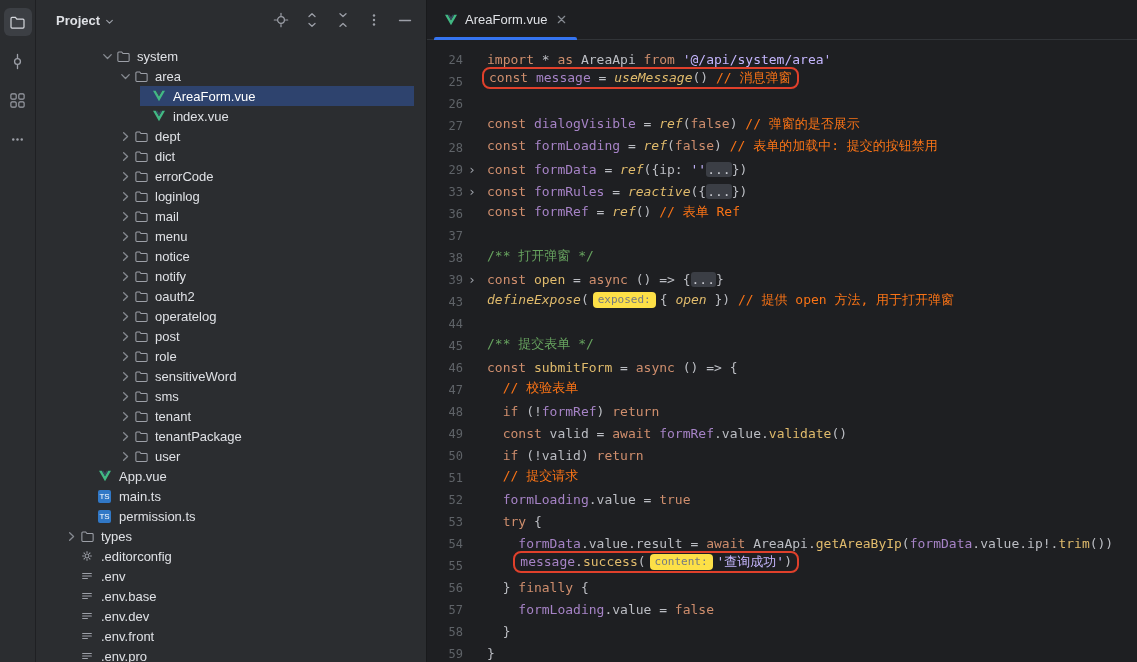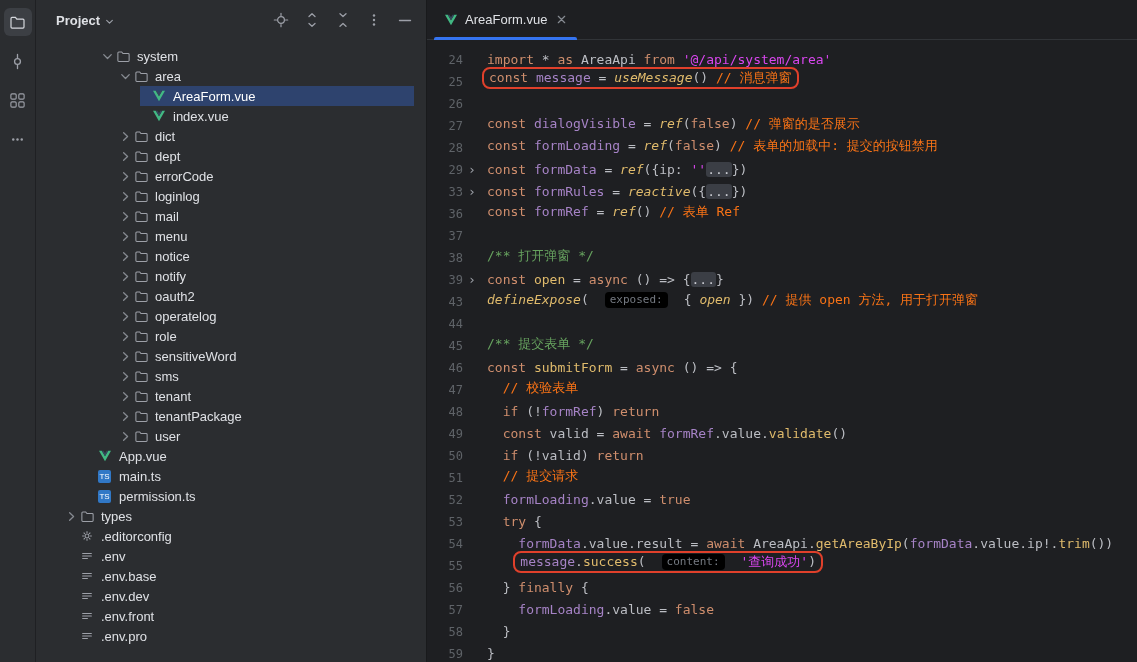--- a/index.html
+++ b/index.html
@@ -43,28 +43,28 @@
   .tab-close{display:inline-flex;margin-left:2px;cursor:pointer;}
 
   .code{flex:1;padding-top:5px;font-family:"DejaVu Sans Mono",monospace;font-size:13px;overflow:hidden;}
   .code-line{height:22px;display:flex;align-items:flex-end;}
   .gutter{flex:none;width:56px;display:flex;align-items:center;}
   .lnum{display:inline-block;width:36px;text-align:right;color:#5f6368;font-size:12px;}
   .fmark{display:inline-block;width:18px;text-align:center;color:#9da0a8;font-size:13px;}
   .line-text{white-space:pre;color:#bcbec4;padding-left:4px;}
   .tok.kw{color:#cf8e6d;}
   .tok.d{color:#bcbec4;}
-  .tok.str{color:#d946ef;}
+  .tok.str{color:#c4b5fd;}
   .tok.cm{color:#f97316;}
   .tok.doc{color:#67a35f;}
   .tok.pv{color:#a683c6;}
   .tok.fn{color:#e0bb6c;}
   .tok.fni{color:#e0bb6c;font-style:italic;}
   .tok.fold{color:#c8cad0;background:#3b3e45;border-radius:3px;padding:0 1px;}
-  .tok.hint{display:inline-block;background:#000000;color:#757a82;border-radius:4px;padding:0 5px;margin:0 16px;font-size:11px;line-height:16px;vertical-align:1px;}
+  .tok.hint{display:inline-block;background:#fde047;color:#757a82;border-radius:4px;padding:0 5px;margin:0 4px;font-size:11px;line-height:16px;vertical-align:1px;}
   .red-box{display:inline-block;border:2px solid #e0402b;border-radius:8px;padding:0 5px;margin-left:-5px;}
 </style>
 </head>
 <body>
 
 <div class="app">
   <div class="strip">
       <div class="strip-btn active">
         <svg width="17" height="17" viewBox="0 0 17 17" fill="none">
           <path d="M2 4.4c0-.6.45-1 1-1h3.4l1.4 1.8H14c.55 0 1 .45 1 1v6.9c0 .55-.45 1-1 1H3c-.55 0-1-.45-1-1V4.4z" stroke="#9da0a8" stroke-width="1.2"></path>
@@ -188,48 +188,48 @@
           <span class="chev">
             <svg width="15" height="15" viewBox="0 0 16 16" fill="none">
               <path d="M6 4l4.2 4L6 12" stroke="#868a91" stroke-width="1.4" stroke-linecap="round" stroke-linejoin="round"></path>
             </svg>
           </span>
           <span class="ficon">
             <svg width="15" height="15" viewBox="0 0 16 16" fill="none">
               <path d="M2 4.2c0-.55.45-1 1-1h3.1l1.3 1.7H13c.55 0 1 .45 1 1v6.4c0 .55-.45 1-1 1H3c-.55 0-1-.45-1-1V4.2z" stroke="#9da0a8" stroke-width="1.1"></path>
             </svg>
           </span>
+          <span class="tlabel">dept</span>
+        </div>
+        <div class="tree-row">
+          <span class="indent" style="width:80px"></span>
+          <span class="chev">
+            <svg width="15" height="15" viewBox="0 0 16 16" fill="none">
+              <path d="M6 4l4.2 4L6 12" stroke="#868a91" stroke-width="1.4" stroke-linecap="round" stroke-linejoin="round"></path>
+            </svg>
+          </span>
+          <span class="ficon">
+            <svg width="15" height="15" viewBox="0 0 16 16" fill="none">
+              <path d="M2 4.2c0-.55.45-1 1-1h3.1l1.3 1.7H13c.55 0 1 .45 1 1v6.4c0 .55-.45 1-1 1H3c-.55 0-1-.45-1-1V4.2z" stroke="#9da0a8" stroke-width="1.1"></path>
+            </svg>
+          </span>
           <span class="tlabel">dict</span>
         </div>
         <div class="tree-row">
           <span class="indent" style="width:80px"></span>
           <span class="chev">
             <svg width="15" height="15" viewBox="0 0 16 16" fill="none">
               <path d="M6 4l4.2 4L6 12" stroke="#868a91" stroke-width="1.4" stroke-linecap="round" stroke-linejoin="round"></path>
             </svg>
           </span>
           <span class="ficon">
             <svg width="15" height="15" viewBox="0 0 16 16" fill="none">
               <path d="M2 4.2c0-.55.45-1 1-1h3.1l1.3 1.7H13c.55 0 1 .45 1 1v6.4c0 .55-.45 1-1 1H3c-.55 0-1-.45-1-1V4.2z" stroke="#9da0a8" stroke-width="1.1"></path>
             </svg>
           </span>
-          <span class="tlabel">dept</span>
-        </div>
-        <div class="tree-row">
-          <span class="indent" style="width:80px"></span>
-          <span class="chev">
-            <svg width="15" height="15" viewBox="0 0 16 16" fill="none">
-              <path d="M6 4l4.2 4L6 12" stroke="#868a91" stroke-width="1.4" stroke-linecap="round" stroke-linejoin="round"></path>
-            </svg>
-          </span>
-          <span class="ficon">
-            <svg width="15" height="15" viewBox="0 0 16 16" fill="none">
-              <path d="M2 4.2c0-.55.45-1 1-1h3.1l1.3 1.7H13c.55 0 1 .45 1 1v6.4c0 .55-.45 1-1 1H3c-.55 0-1-.45-1-1V4.2z" stroke="#9da0a8" stroke-width="1.1"></path>
-            </svg>
-          </span>
           <span class="tlabel">errorCode</span>
         </div>
         <div class="tree-row">
           <span class="indent" style="width:80px"></span>
           <span class="chev">
             <svg width="15" height="15" viewBox="0 0 16 16" fill="none">
               <path d="M6 4l4.2 4L6 12" stroke="#868a91" stroke-width="1.4" stroke-linecap="round" stroke-linejoin="round"></path>
             </svg>
           </span>
           <span class="ficon">
@@ -315,20 +315,34 @@
             <svg width="15" height="15" viewBox="0 0 16 16" fill="none">
               <path d="M6 4l4.2 4L6 12" stroke="#868a91" stroke-width="1.4" stroke-linecap="round" stroke-linejoin="round"></path>
             </svg>
           </span>
           <span class="ficon">
             <svg width="15" height="15" viewBox="0 0 16 16" fill="none">
               <path d="M2 4.2c0-.55.45-1 1-1h3.1l1.3 1.7H13c.55 0 1 .45 1 1v6.4c0 .55-.45 1-1 1H3c-.55 0-1-.45-1-1V4.2z" stroke="#9da0a8" stroke-width="1.1"></path>
             </svg>
           </span>
           <span class="tlabel">operatelog</span>
+        </div>
+        <div class="tree-row">
+          <span class="indent" style="width:80px"></span>
+          <span class="chev">
+            <svg width="15" height="15" viewBox="0 0 16 16" fill="none">
+              <path d="M6 4l4.2 4L6 12" stroke="#868a91" stroke-width="1.4" stroke-linecap="round" stroke-linejoin="round"></path>
+            </svg>
+          </span>
+          <span class="ficon">
+            <svg width="15" height="15" viewBox="0 0 16 16" fill="none">
+              <path d="M2 4.2c0-.55.45-1 1-1h3.1l1.3 1.7H13c.55 0 1 .45 1 1v6.4c0 .55-.45 1-1 1H3c-.55 0-1-.45-1-1V4.2z" stroke="#9da0a8" stroke-width="1.1"></path>
+            </svg>
+          </span>
+          <span class="tlabel">post</span>
         </div>
         <div class="tree-row">
           <span class="indent" style="width:80px"></span>
           <span class="chev">
             <svg width="15" height="15" viewBox="0 0 16 16" fill="none">
               <path d="M6 4l4.2 4L6 12" stroke="#868a91" stroke-width="1.4" stroke-linecap="round" stroke-linejoin="round"></path>
             </svg>
           </span>
           <span class="ficon">
             <svg width="15" height="15" viewBox="0 0 16 16" fill="none">

